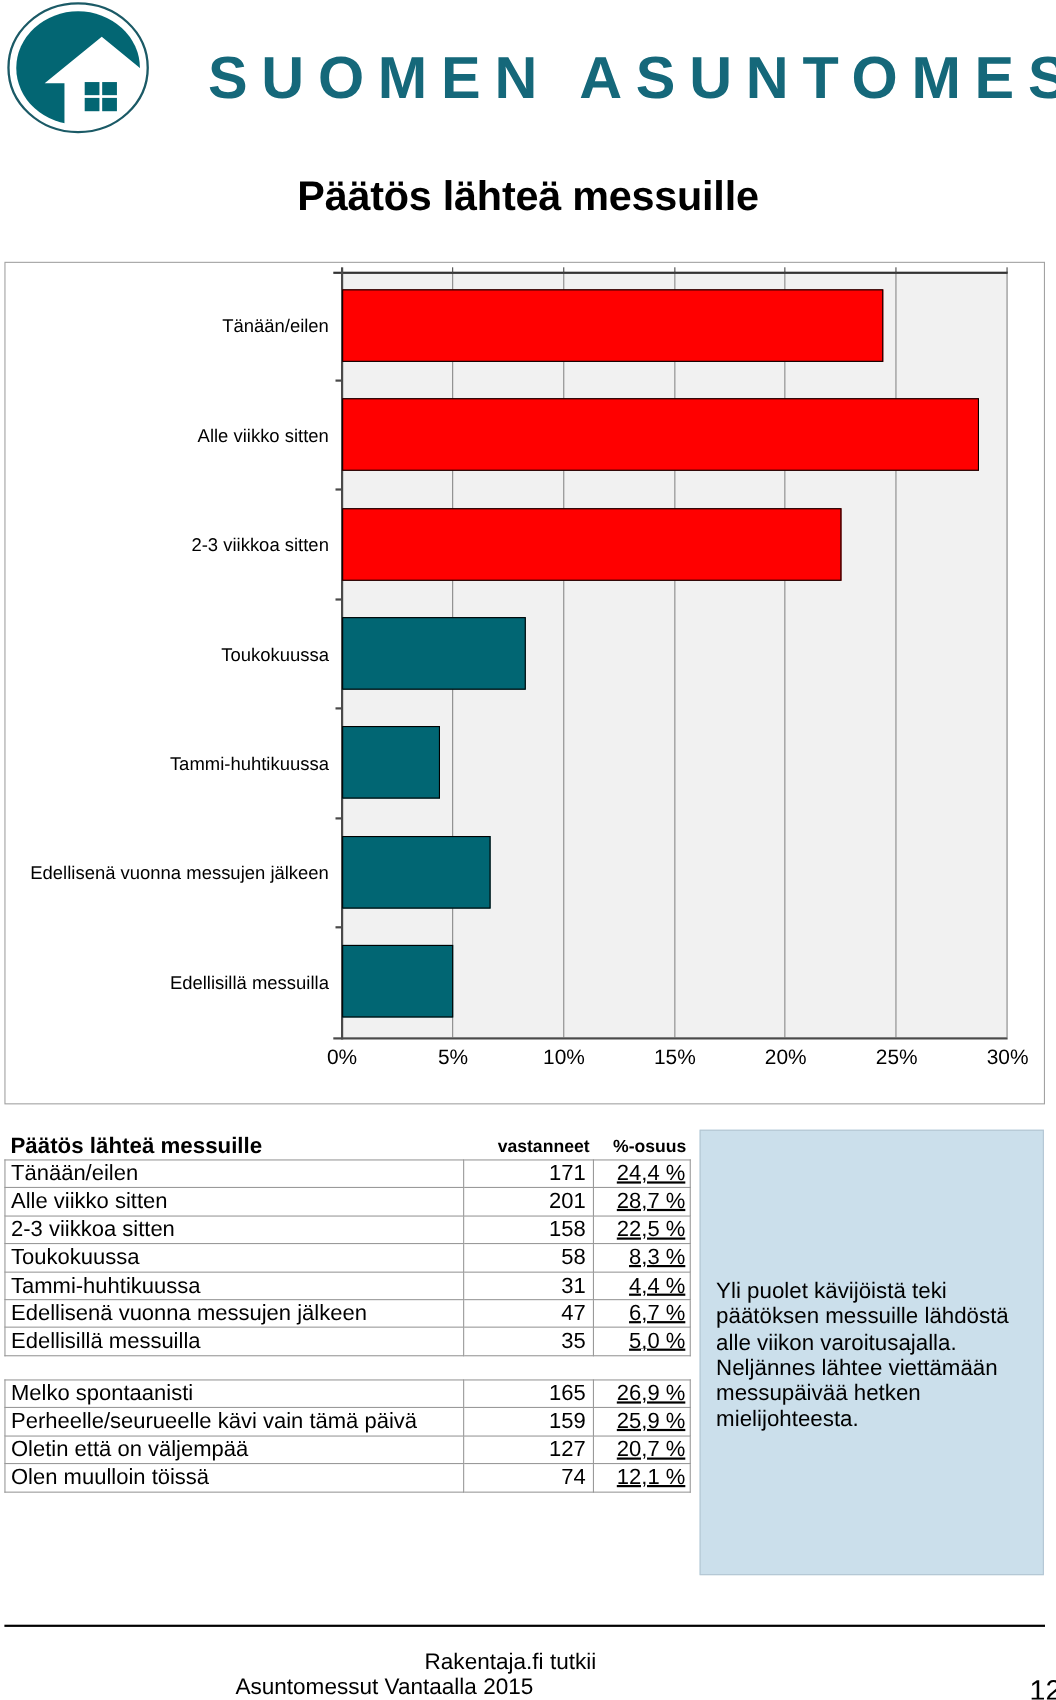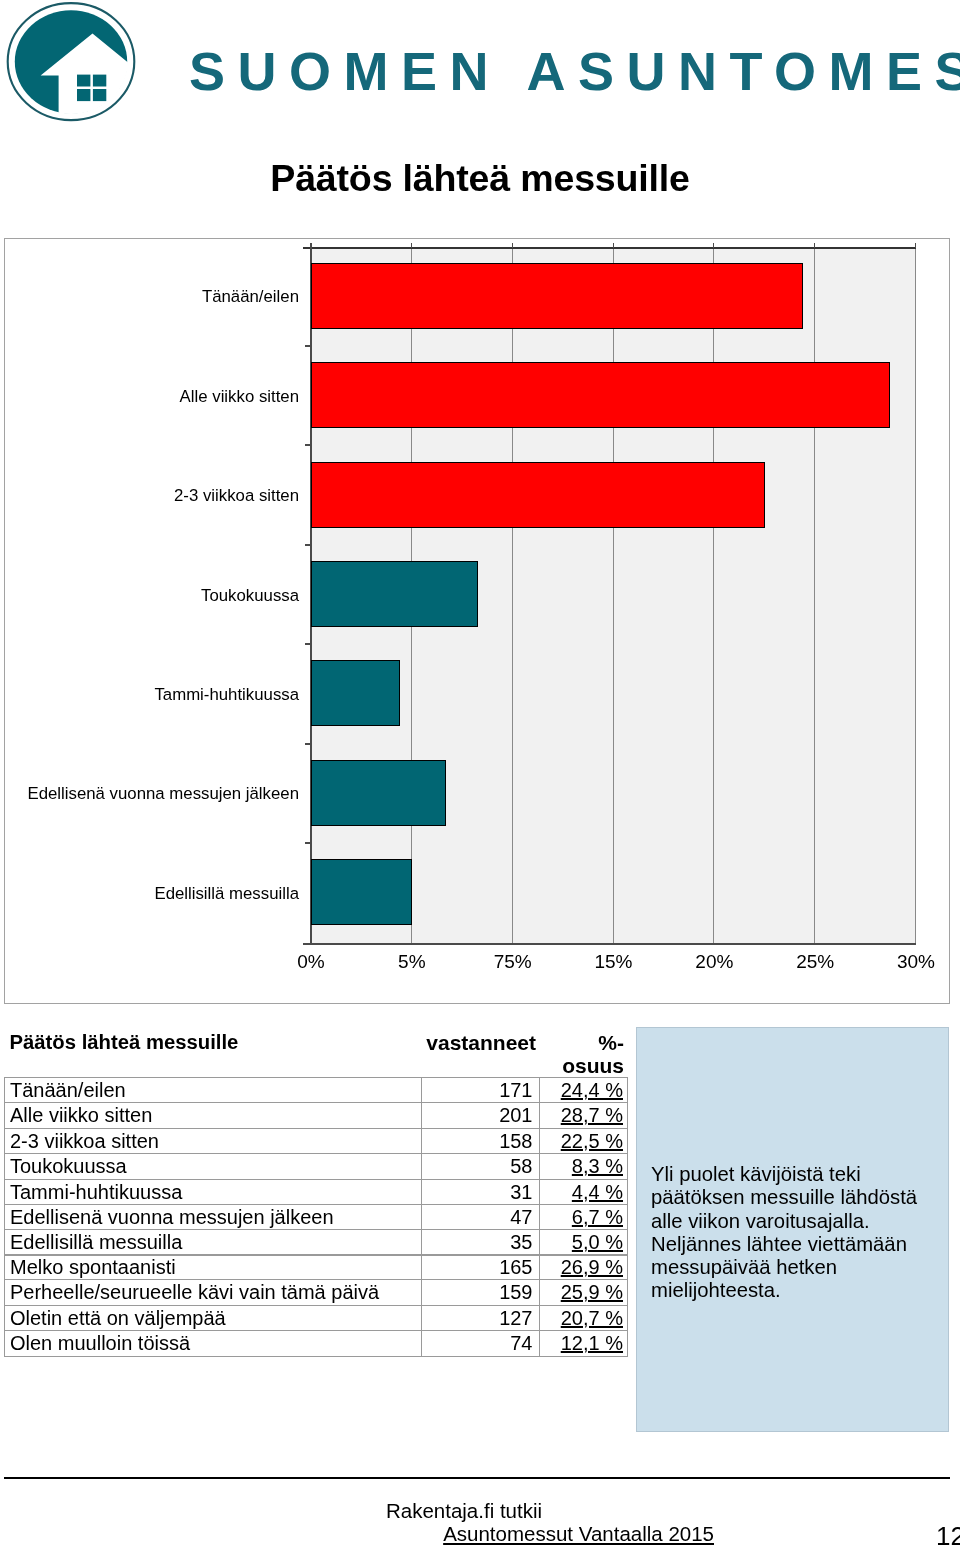--- a/index.html
+++ b/index.html
@@ -35,38 +35,38 @@
   
   .data-table{position:absolute;border-collapse:collapse;font-size:20px;
               table-layout:fixed;}
   .data-table td{box-sizing:border-box;}
   .data-table td{padding:0;height:24.4px;line-height:24.4px;vertical-align:middle;}
   .data-table .lbl{width:417px;}
   .data-table .num{width:118px;}
   .data-table .pct{width:88px;margin-top:34px;}
   .thead-row td{border:none;font-weight:bold;height:27px;line-height:23px;font-size:20.3px;vertical-align:top;padding-top:4px;box-sizing:border-box;}
   .thead-row .lbl{padding-left:5px;}
-  .thead-row .num,.thead-row .pct{font-size:21px;font-weight:bold;text-align:right;padding-right:3.5px;}
+  .thead-row .num,.thead-row .pct{font-size:16px;font-weight:bold;text-align:right;padding-right:3.5px;}
   .body-row td{border:1px solid #9a9a9a;}
   .body-row .lbl{text-align:left;padding-left:5px;}
   .body-row .num{text-align:right;padding-right:6.5px;}
   .body-row .pct{text-align:right;padding-right:4px;text-decoration:underline;}
   #table-0{left:4px;top:1027px;}
   #table-1{left:4px;top:1254px;}
 
   
   #callout{position:absolute;left:636px;top:1027px;width:313px;height:405px;
            background:#cbdfeb;border:1px solid #b3c6d3;box-sizing:border-box;}
   #callout-text{position:absolute;left:14px;top:135px;width:285px;font-size:20.3px;
                 line-height:23.3px;}
 
   
   #footer-rule{position:absolute;left:4px;top:1477px;width:946px;height:2px;background:#000;}
   #footer-l1{position:absolute;left:214px;top:1501px;width:500px;text-align:center;font-size:20.5px;line-height:1;}
-  #footer-l2{position:absolute;left:214px;top:1524px;width:500px;text-align:right;font-size:20.5px;line-height:1;text-decoration:underline;}
+  #footer-l2{position:absolute;left:214px;top:1524px;width:500px;text-align:left;font-size:20.5px;line-height:1;}
   #page-num{position:absolute;left:936px;top:1523px;font-size:26px;line-height:1;}
 </style>
 </head>
 <body>
 
 <div class="page" id="slide">
 
   <svg id="logo-mark" viewBox="0 0 145 130">
     <defs>
       <clipPath id="discClip">
@@ -122,21 +122,21 @@
       <div class="bar" style="left: 306px; top: 421.429px; width: 88.7333px; height: 66px; background: rgb(1, 102, 115);"></div>
       <div class="cat-label" style="top: 447.929px;">Tammi-huhtikuussa</div>
       <div class="tick" style="left: 300px; top: 503.643px;"></div>
       <div class="bar" style="left: 306px; top: 520.857px; width: 135.117px; height: 66px; background: rgb(1, 102, 115);"></div>
       <div class="cat-label" style="top: 547.357px;">Edellisenä vuonna messujen jälkeen</div>
       <div class="tick" style="left: 300px; top: 603.071px;"></div>
       <div class="bar" style="left: 306px; top: 620.286px; width: 100.833px; height: 66px; background: rgb(1, 102, 115);"></div>
       <div class="cat-label" style="top: 646.786px;">Edellisillä messuilla</div>
       <div class="xtick-label" style="left: 256px; width: 100px; top: 713px;">0%</div>
       <div class="xtick-label" style="left: 356.833px; width: 100px; top: 713px;">5%</div>
-      <div class="xtick-label" style="left: 457.667px; width: 100px; top: 713px;">75%</div>
+      <div class="xtick-label" style="left: 457.667px; width: 100px; top: 713px;">10%</div>
       <div class="xtick-label" style="left: 558.5px; width: 100px; top: 713px;">15%</div>
       <div class="xtick-label" style="left: 659.333px; width: 100px; top: 713px;">20%</div>
       <div class="xtick-label" style="left: 760.167px; width: 100px; top: 713px;">25%</div>
       <div class="xtick-label" style="left: 861px; width: 100px; top: 713px;">30%</div>
     </div>
 
   <table class="data-table" id="table-0">
       <tbody>
         <tr class="thead-row">
           <td class="lbl">Päätös lähteä messuille</td>

